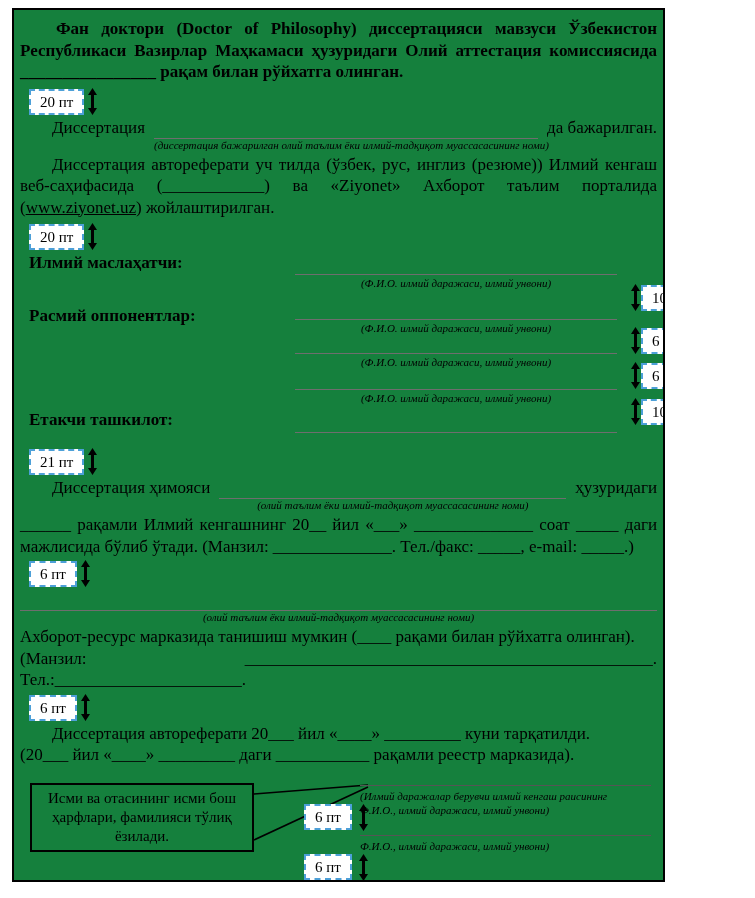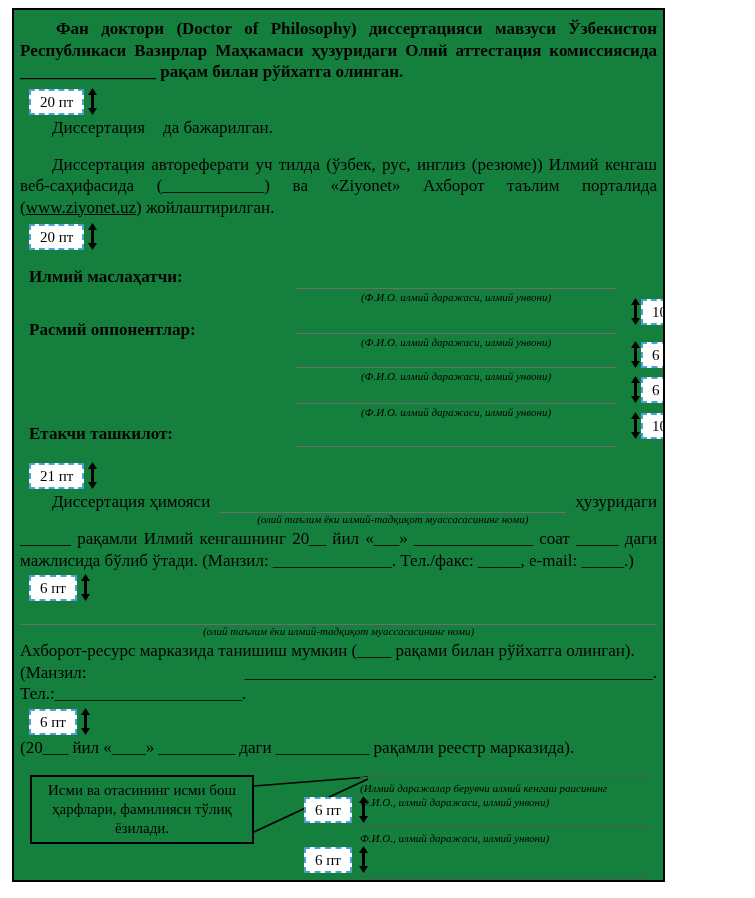--- a/index.html
+++ b/index.html
@@ -17,21 +17,21 @@
   .arw{flex:0 0 auto;display:inline-block;}
   
   .fline{display:flex;align-items:flex-end;margin:1px 0 15px;font-size:17px;line-height:22px;}
   .fline .pre{white-space:nowrap;padding-right:9px;}
   .fline .post{white-space:nowrap;padding-left:9px;}
   .fline.indent .pre{padding-left:32px;}
   .fill{flex:1;border-bottom:1.5px solid #6e6e6e;position:relative;height:21px;}
   .ucap{position:absolute;left:0;right:0;top:22px;text-align:center;font-style:italic;
         font-size:11px;line-height:13px;white-space:nowrap;}
   
-  .adv{position:relative;height:191px;margin-top:16px;font-size:17px;}
+  .adv{position:relative;height:191px;margin-top:2px;font-size:17px;}
   .adv .lbl{position:absolute;left:9px;font-weight:bold;white-space:nowrap;}
   .adv .rule{position:absolute;left:275px;width:322px;border-top:1.5px solid #6e6e6e;height:0;}
   .adv .cap{position:absolute;left:275px;width:322px;text-align:center;font-style:italic;
             font-size:11px;line-height:13px;white-space:nowrap;}
   .adv .bdg{position:absolute;left:610px;display:flex;align-items:center;gap:0;}
   
   .bot{position:relative;height:150px;margin-top:4px;}
   .callout{position:absolute;left:10px;top:13px;width:224px;border:2px solid #000;
            box-sizing:border-box;padding:4px 6px;text-align:center;font-size:15px;line-height:19px;}
   .bot .rule{position:absolute;left:340px;right:6px;border-top:1.5px solid #555;height:0;}
@@ -49,20 +49,23 @@
 
   <div class="bdgrow">
     <span class="ptbadge">20 пт</span>
     <svg class="arw" width="11" height="27" viewBox="0 0 11 27">
         <path d="M5.5 0 L10 7 L7 7 L7 20 L10 20 L5.5 27 L1 20 L4 20 L4 7 L1 7 Z" fill="#000"></path>
       </svg>
   </div>
 
   <div class="fline indent">
     <span class="pre">Диссертация</span>
+    <span class="fill">
+      <span class="ucap">(диссертация бажарилган олий таълим ёки илмий-тадқиқот муассасасининг номи)</span>
+    </span>
     <span class="post">да бажарилган.</span>
   </div>
 
   <p class="para ind"><span>Диссертация автореферати уч тилда (ўзбек, рус, инглиз (резюме)) Илмий кенгаш веб-саҳифасида (____________) ва «Ziyonet» Ахборот таълим порталида (</span><span class="url">www.ziyonet.uz</span><span>) жойлаштирилган.</span></p>
 
   <div class="bdgrow">
     <span class="ptbadge">20 пт</span>
     <svg class="arw" width="11" height="27" viewBox="0 0 11 27">
         <path d="M5.5 0 L10 7 L7 7 L7 20 L10 20 L5.5 27 L1 20 L4 20 L4 7 L1 7 Z" fill="#000"></path>
       </svg>
@@ -144,20 +147,21 @@
   <p class="para">Ахборот-ресурс марказида танишиш мумкин (____ рақами билан рўйхатга олинган).</p>
   <p class="para">(Манзил: ________________________________________________. Тел.:______________________.</p>
 
   <div class="bdgrow" style="height:26px;">
     <span class="ptbadge">6 пт</span>
     <svg class="arw" width="11" height="27" viewBox="0 0 11 27">
         <path d="M5.5 0 L10 7 L7 7 L7 20 L10 20 L5.5 27 L1 20 L4 20 L4 7 L1 7 Z" fill="#000"></path>
       </svg>
   </div>
 
+  <p class="para ind">Диссертация автореферати 20___ йил «____» _________ куни тарқатилди.</p>
   <p class="para">(20___ йил «____» _________ даги ___________ рақамли реестр марказида).</p>
 
   <div class="bot">
     <svg class="ptr" width="719" height="150" viewBox="0 0 719 150">
       <line x1="234" y1="24" x2="348" y2="15" stroke="#000" stroke-width="1.6"></line>
       <line x1="234" y1="70" x2="348" y2="17" stroke="#000" stroke-width="1.6"></line>
     </svg>
     <div class="callout">Исми ва отасининг исми бош ҳарфлари, фамилияси тўлиқ ёзилади.</div>
 
     <div class="rule" style="top:15px"></div>

